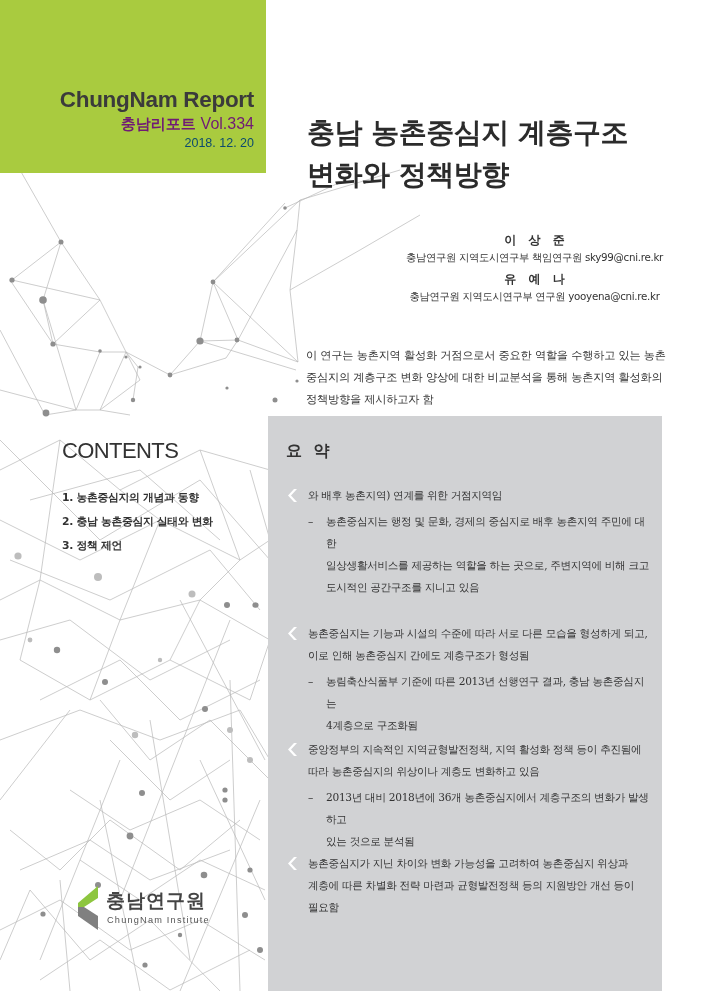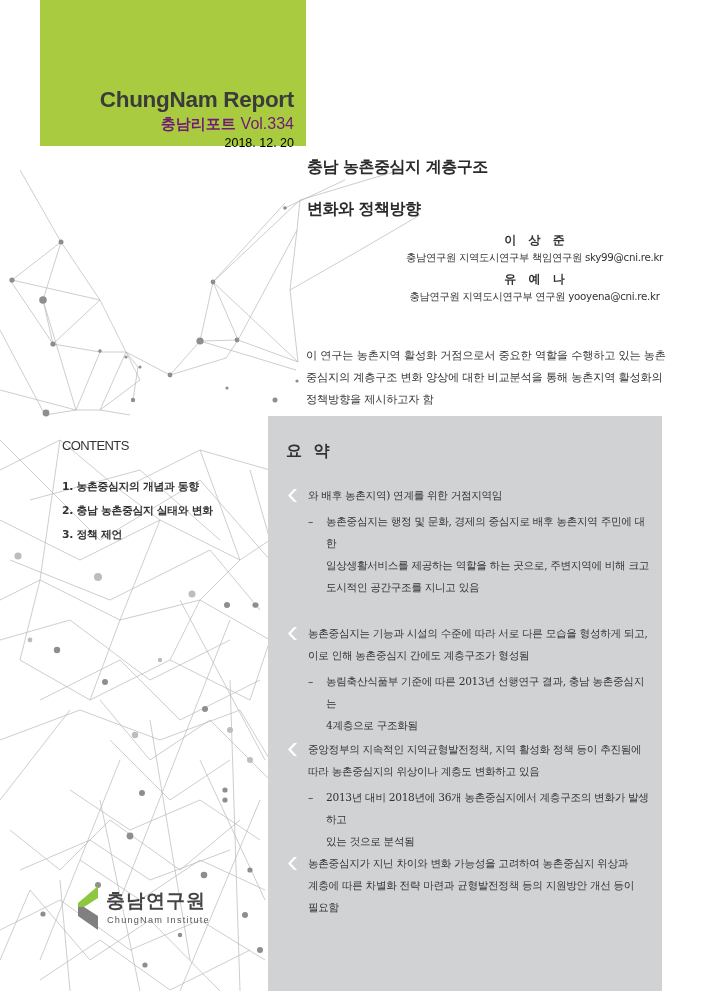--- a/index.html
+++ b/index.html
@@ -1,35 +1,35 @@
 <!DOCTYPE html>
 <html><head>
 <meta charset="utf-8">
 <style>
   html, body { margin:0; padding:0; }
   body { width:701px; height:991px; position:relative; overflow:hidden; background:#ffffff;
          font-family:"DejaVu Sans", sans-serif; color:#333; }
   .net { position:absolute; left:0; top:0; width:701px; height:991px; }
-  .green { position:absolute; left:0; top:0; width:266px; height:146px; background:#a9cb3f;margin-left:40px; }
+  .green { position:absolute; left:0; top:0; width:266px; height:173px; background:#a9cb3f; }
   .brand { position:absolute; right:12px; top:87px; text-align:right; }
   .brand-en { font-family:"Liberation Sans", sans-serif; font-weight:bold; font-size:22.5px; color:#3b3b3b; letter-spacing:-0.3px; line-height:26px; }
   .brand-kr { font-size:15px; color:#701a75; line-height:20px; margin-top:1px; }
   .brand-kr b { font-weight:bold; }
   .brand-vol { font-family:"Liberation Sans", sans-serif; font-size:16px; }
-  .brand-date { font-family:"Liberation Sans", sans-serif; font-size:12.5px; color:#000000; line-height:16px; margin-top:1px; }
-
-  .title { position:absolute; left:307px; top:146px; font-size:16px; font-weight:bold; color:#2b2b2b; line-height:42px; letter-spacing:-0.5px; }
+  .brand-date { font-family:"Liberation Sans", sans-serif; font-size:12.5px; color:#0c4a6e; line-height:16px; margin-top:1px; }
+
+  .title { position:absolute; left:307px; top:112px; font-size:28px; font-weight:bold; color:#2b2b2b; line-height:42px; letter-spacing:-0.5px; }
   .authors { position:absolute; right:38px; top:232px; text-align:center;margin-left:48px; }
   .a-name { font-size:12px; font-weight:bold; color:#333; letter-spacing:4px; margin-right:-4px; line-height:17px; }
   .a-aff { font-size:10.3px; color:#333; line-height:16px; margin-bottom:6px; letter-spacing:-0.3px; }
 
   .intro { position:absolute; left:306px; top:345px; width:360px; font-family:"DejaVu Serif", serif; font-size:11.2px; line-height:22px; color:#333; letter-spacing:-0.2px; }
 
   .contents { position:absolute; left:62px; top:438px; }
-  .contents-h { font-family:"Liberation Sans", sans-serif; font-size:13px; color:#333; letter-spacing:-0.6px; margin-bottom:22px; }
+  .contents-h { font-family:"Liberation Sans", sans-serif; font-size:22px; color:#333; letter-spacing:-0.6px; margin-bottom:22px; }
   .contents-item { font-size:10.8px; color:#333; line-height:24px; letter-spacing:-0.3px;font-weight:bold; }
 
   .summary { position:absolute; left:268px; top:416px; width:394px; height:680px; background:#d1d2d4; }
   .sum-h { position:absolute; left:18px; top:25px; font-size:16px; font-weight:bold; color:#333; letter-spacing:3px; }
   .sum-block { position:absolute; left:18px; width:364px; }
   .sum-main { position:relative; padding-left:22px; font-family:"DejaVu Serif", serif; font-size:10.6px; line-height:22px; color:#333; letter-spacing:-0.3px; }
   .bullet { position:absolute; left:2px; top:5px; width:0; height:0; }
   .bullet svg { display:block; }
   .sum-sub { position:relative; padding-left:40px; font-family:"DejaVu Serif", serif; font-size:10.6px; line-height:22px; color:#333; margin-top:4px; letter-spacing:-0.3px; }
   .dash { position:absolute; left:22px; top:0; }

